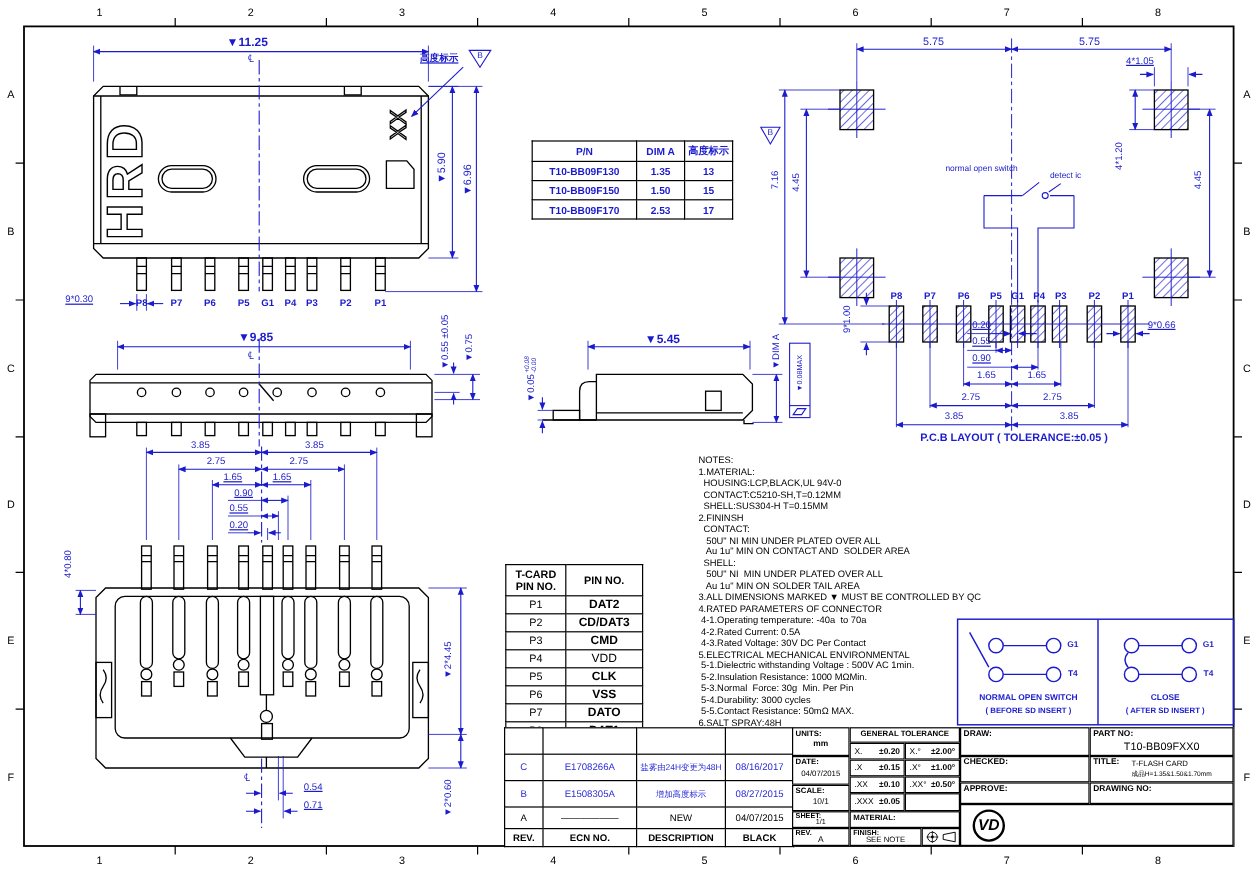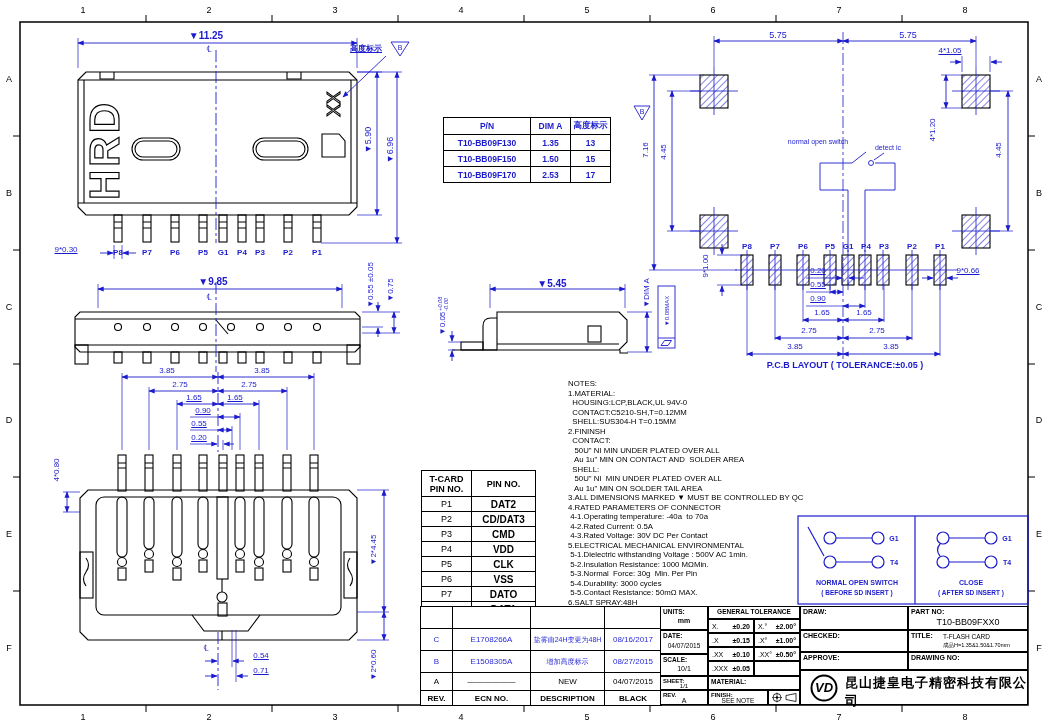--- a/index.html
+++ b/index.html
@@ -5,21 +5,21 @@
   html,body{margin:0;padding:0;background:#fff;}
   #sheet{position:relative;width:1048px;height:727px;background:#fff;overflow:hidden;
          font-family:"Liberation Sans",sans-serif;}
   svg{position:absolute;left:0;top:0;z-index:1;}
   .l{position:absolute;transform:translate(-50%,-50%);font-size:9px;color:#1b1bcd;
      white-space:nowrap;line-height:1;z-index:3;}
   .rot{transform:translate(-50%,-50%) rotate(-90deg);} .b{font-weight:bold;} .u{text-decoration:underline;}
   .s6{font-size:6px;} .s65{font-size:6.5px;} .s7{font-size:7px;} .s8{font-size:8px;} .s10{font-size:10px;text-align:right;}
   .zstrip{position:absolute;display:flex;z-index:2;color:#000;}
   .zstrip span{flex:1;display:flex;align-items:center;justify-content:center;font-size:9px;}
-  #notes{position:absolute;left:568px;top:379px;z-index:3;font-size:7.8px;line-height:9.5px;
+  #notes{position:absolute;left:582px;top:379px;z-index:3;font-size:7.8px;line-height:9.5px;
          color:#000;white-space:pre;}
   table.dtab{position:absolute;border-collapse:collapse;z-index:3;table-layout:fixed;background:#fff;}
   table.dtab td,table.dtab th{border:1px solid #000;padding:0;text-align:center;overflow:hidden;}
   #pntable{left:443px;top:117px;width:167px;color:#1b1bcd;font-weight:bold;font-size:8.5px;}
   #pintable{left:421px;top:470px;width:114px;color:#000;font-size:9px;}
   #revtable{left:420px;top:606px;width:241px;font-size:8px;color:#000;}
   #revtable .blue td{color:#2a2ad8;}
   .cell{position:absolute;border:1px solid #000;box-sizing:border-box;background:#fff;z-index:3;}
   .cl{position:absolute;left:2px;top:1px;font-size:6.5px;font-weight:bold;color:#000;}
   .cv{position:absolute;left:0;right:0;text-align:center;color:#000;}
@@ -489,21 +489,21 @@
         <tr style="height:15px">
       <td>P2</td>
       <td style="font-weight:bold;font-size:10px;">CD/DAT3</td>
     </tr>
         <tr style="height:15px">
       <td>P3</td>
       <td style="font-weight:bold;font-size:10px;">CMD</td>
     </tr>
         <tr style="height:15px">
       <td>P4</td>
-      <td style="font-weight:bold;font-size:10px;">VDD</td>
+      <td style="font-weight:normal;font-size:10px;">VDD</td>
     </tr>
         <tr style="height:15px">
       <td>P5</td>
       <td style="font-weight:bold;font-size:10px;">CLK</td>
     </tr>
         <tr style="height:15px">
       <td>P6</td>
       <td style="font-weight:bold;font-size:10px;">VSS</td>
     </tr>
         <tr style="height:15px">
@@ -673,16 +673,15 @@
   <div style="position:absolute;left:34px;top:11px;font-size:5.5px;color:#000;">成品H=1.35&amp;1.50&amp;1.70mm</div>
 </div>
 <div class="cell" style="left:908px;top:652px;width:120px;height:18px;">
   <span class="cl" style="font-size:7px;">DRAWING NO:</span>
 </div>
 <div class="cell" style="left:800px;top:670px;width:228px;height:35px;">
   <svg width="30" height="30" style="position:absolute;left:8px;top:2px;">
     <circle cx="15" cy="15" r="12.5" fill="none" stroke="#000" stroke-width="2"></circle>
     <text x="15" y="19" text-anchor="middle" font-size="13" font-style="italic" font-weight="bold" fill="#000">VD</text>
   </svg>
-  <div style="position:absolute;left:44px;top:3px;" id="company-cn">昆山捷皇电子精密科技有限公司</div>
 </div>
 
 </div>
 
 </body></html>

